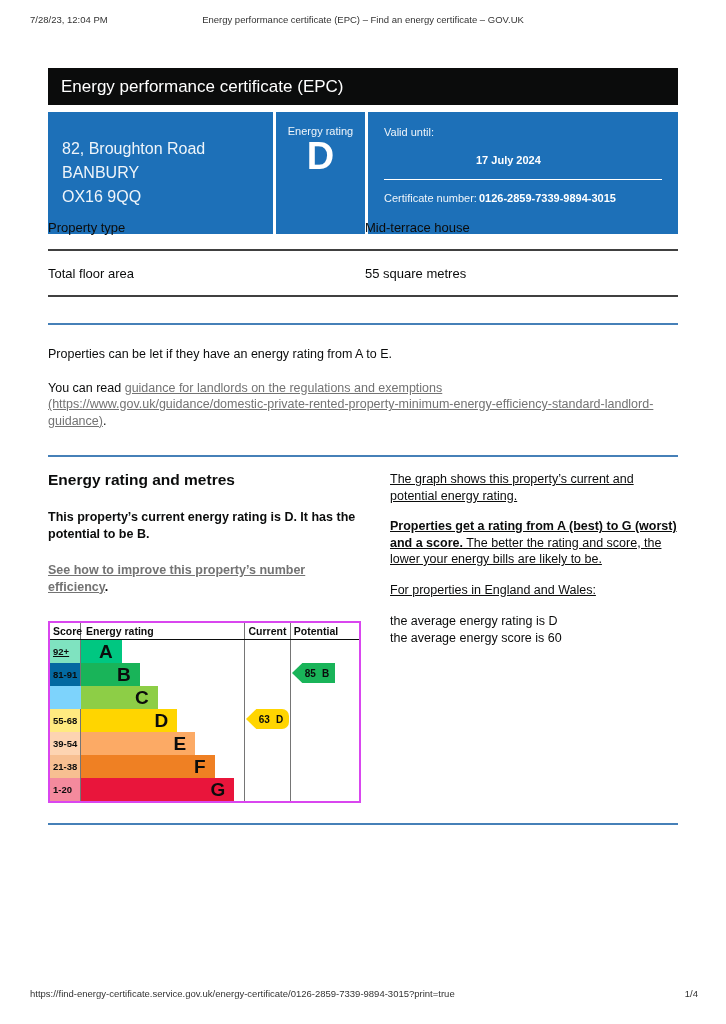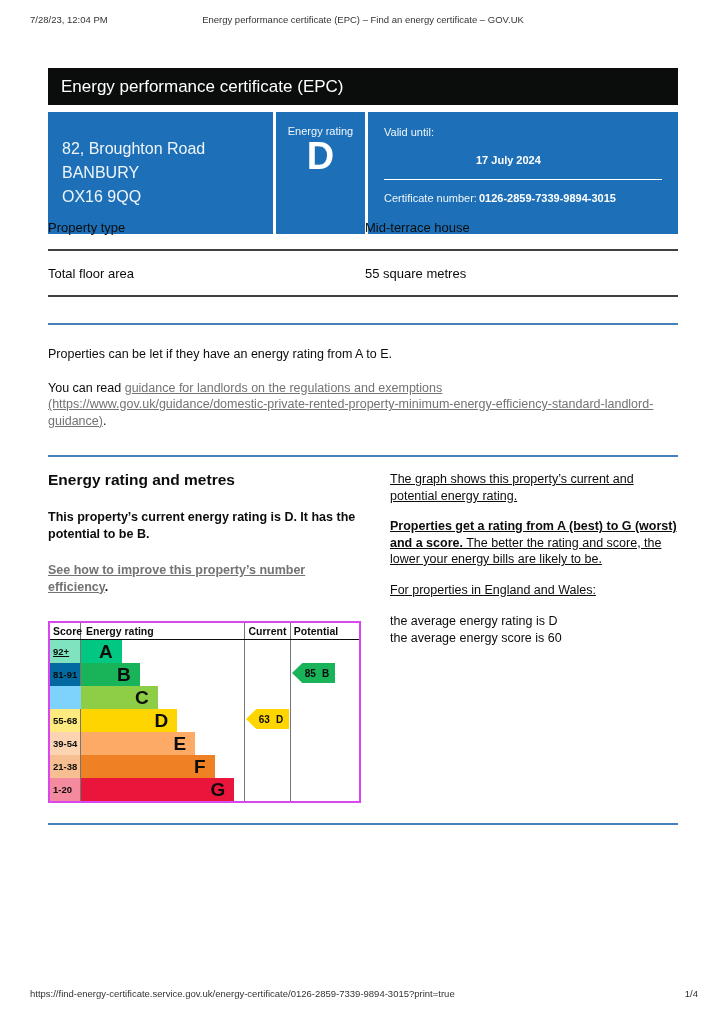--- a/index.html
+++ b/index.html
@@ -174,21 +174,21 @@
             <div class="cell-potential"></div>
         </div>
         <div class="epc-row">
           <div class="score-cell" style="background: rgb(255, 234, 128);">55-68</div>
           <div class="rating-cell">
               <div class="bar" style="background: rgb(255, 213, 0); width: 59%;">
                 <span class="band-letter">D</span>
               </div>
             </div>
           <div class="cell-current">
-              <div class="pointer" style="background: rgb(255, 213, 0);">
+              <div class="pointer" style="background: rgb(255, 213, 0); border-radius: 7px;">
             <span>63</span>
                 <span>D</span>
           </div>
             </div>
             <div class="cell-potential"></div>
         </div>
         <div class="epc-row">
           <div class="score-cell" style="background: rgb(253, 212, 178);">39-54</div>
           <div class="rating-cell">
               <div class="bar" style="background: rgb(252, 170, 101); width: 70%;">

